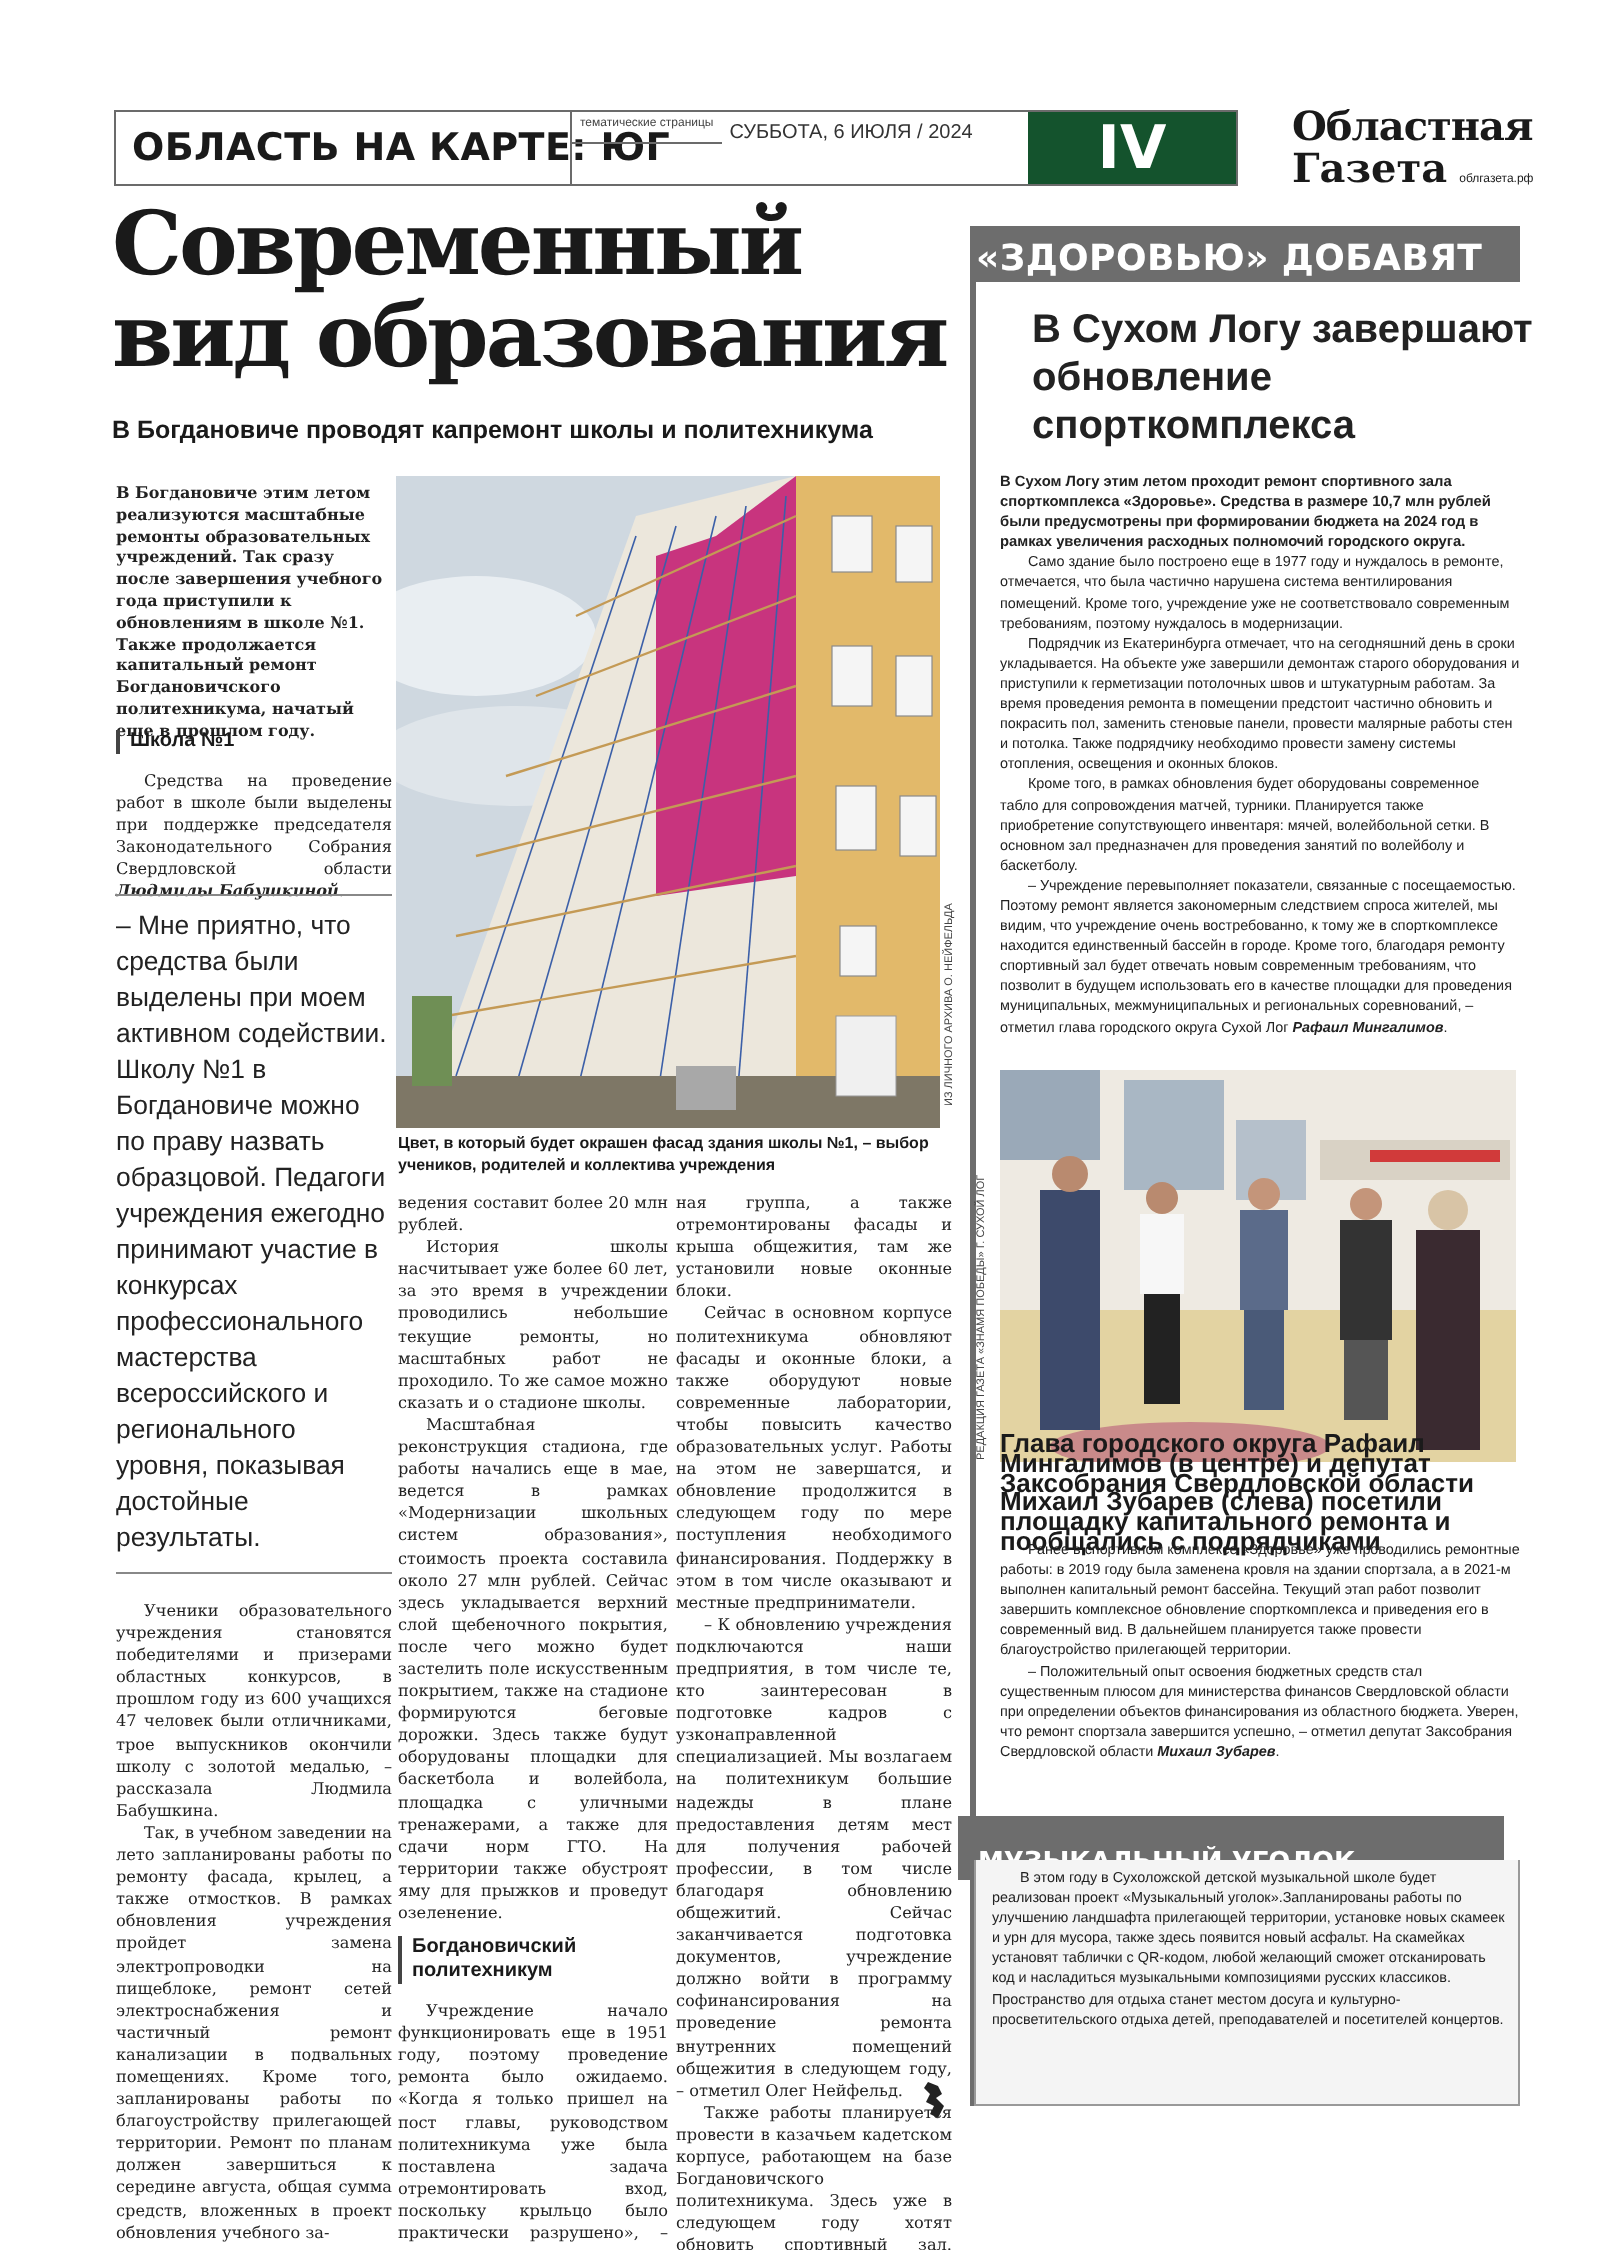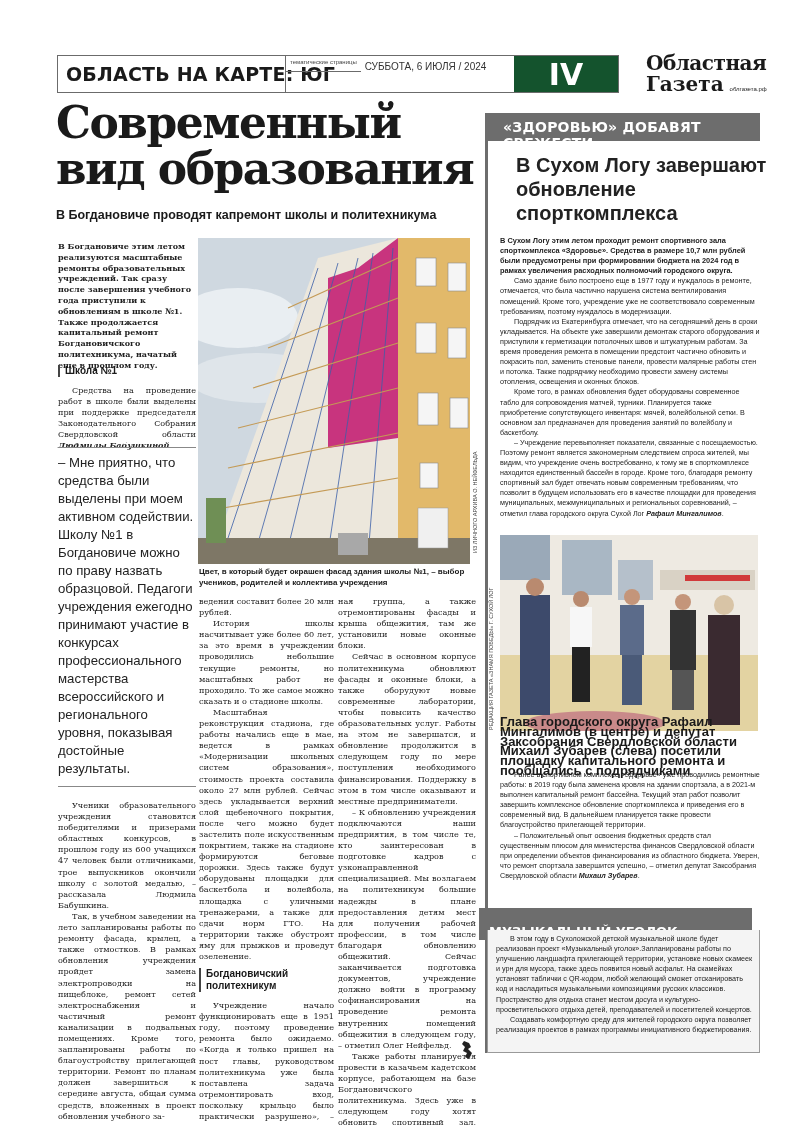--- a/index.html
+++ b/index.html
@@ -37,21 +37,21 @@
   em.name { font-style: italic; font-weight: bold; }
 
   .photo1 { position: absolute; left: 198px; top: 238px; width: 272px; height: 326px; overflow: hidden;
             background: linear-gradient(180deg, #c9d4de 0%, #dde3e8 40%, #d6d2c6 100%); }
   .credit-v { position: absolute; font-size: 5.5px; color: #444; transform: rotate(-90deg); transform-origin: left top; white-space: nowrap; }
   .caption { position: absolute; font-family: "Liberation Sans", sans-serif; font-weight: bold; font-size: 8px; line-height: 10.5px; color: #1a1a1a; }
 
   
   .rblock { position: absolute; left: 485px; top: 113px; width: 275px; height: 940px; border-left: 3px solid #6d6d6d; }
   .rhead { position: absolute; left: 485px; top: 113px; width: 275px; height: 28px; background: #6d6d6d; color: #fff;
-           font-family: "DejaVu Sans", sans-serif; font-weight: bold; font-size: 14px; padding: 6px 18px; letter-spacing: 0.2px; }
+           font-family: "DejaVu Sans", sans-serif; font-weight: bold; font-size: 18px; padding: 6px 3px; letter-spacing: 0.2px; }
   .rtitle { position: absolute; left: 500px; top: 153px; width: 260px; font-family: "Liberation Sans", sans-serif; font-size: 20px; line-height: 24px; color: #222; margin-left: 16px; }
   .rtext { position: absolute; font-family: "Liberation Sans", sans-serif; font-size: 7.2px; line-height: 10.1px; color: #222; }
   .rtext p { text-indent: 14px; }
   .rtext p.bold { font-weight: bold; text-indent: 0; font-size: 7.4px; }
   .photo2 { position: absolute; left: 500px; top: 535px; width: 258px; height: 196px; overflow: hidden; background: #efeae0; }
 
   .mhead { position: absolute; left: 479px; top: 908px; width: 273px; height: 22px; background: #6d6d6d; color: #fff;
            font-family: "DejaVu Sans", sans-serif; font-weight: bold; font-size: 13px; padding: 16px 10px; }
   .mbox { position: absolute; left: 487px; top: 930px; width: 273px; height: 123px; border: 1px solid #999; border-top: none; background: #f4f4f4; }
   .emblem { position: absolute; left: 460px; top: 1040px; width: 14px; height: 20px; }
@@ -196,14 +196,13 @@
 
 <div class="rtext" style="left:500px; top:770px; width:260px;">
   <p>Ранее в спортивном комплексе «Здоровье» уже проводились ремонтные работы: в 2019 году была заменена кровля на здании спортзала, а в 2021-м выполнен капитальный ремонт бассейна. Текущий этап работ позволит завершить комплексное обновление спорткомплекса и приведения его в современный вид. В дальнейшем планируется также провести благоустройство прилегающей территории.</p>
   <p><span>– Положительный опыт освоения бюджетных средств стал существенным плюсом для министерства финансов Свердловской области при определении объектов финансирования из областного бюджета. Уверен, что ремонт спортзала завершится успешно, – отметил депутат Заксобрания Свердловской области </span><em class="name">Михаил Зубарев</em><span>.</span></p>
 </div>
 
 <div class="mhead">МУЗЫКАЛЬНЫЙ УГОЛОК</div>
 <div class="mbox"></div>
 <div class="rtext" style="left:496px; top:934px; width:258px;">
   <p>В этом году в Сухоложской детской музыкальной школе будет реализован проект «Музыкальный уголок».Запланированы работы по улучшению ландшафта прилегающей территории, установке новых скамеек и урн для мусора, также здесь появится новый асфальт. На скамейках установят таблички с QR-кодом, любой желающий сможет отсканировать код и насладиться музыкальными композициями русских классиков. Пространство для отдыха станет местом досуга и культурно-просветительского отдыха детей, преподавателей и посетителей концертов.</p>
-  <p>Создавать комфортную среду для жителей городского округа позволяет реализация проектов в рамках программы инициативного бюджетирования.</p>
 </div>
 
 </body></html>

